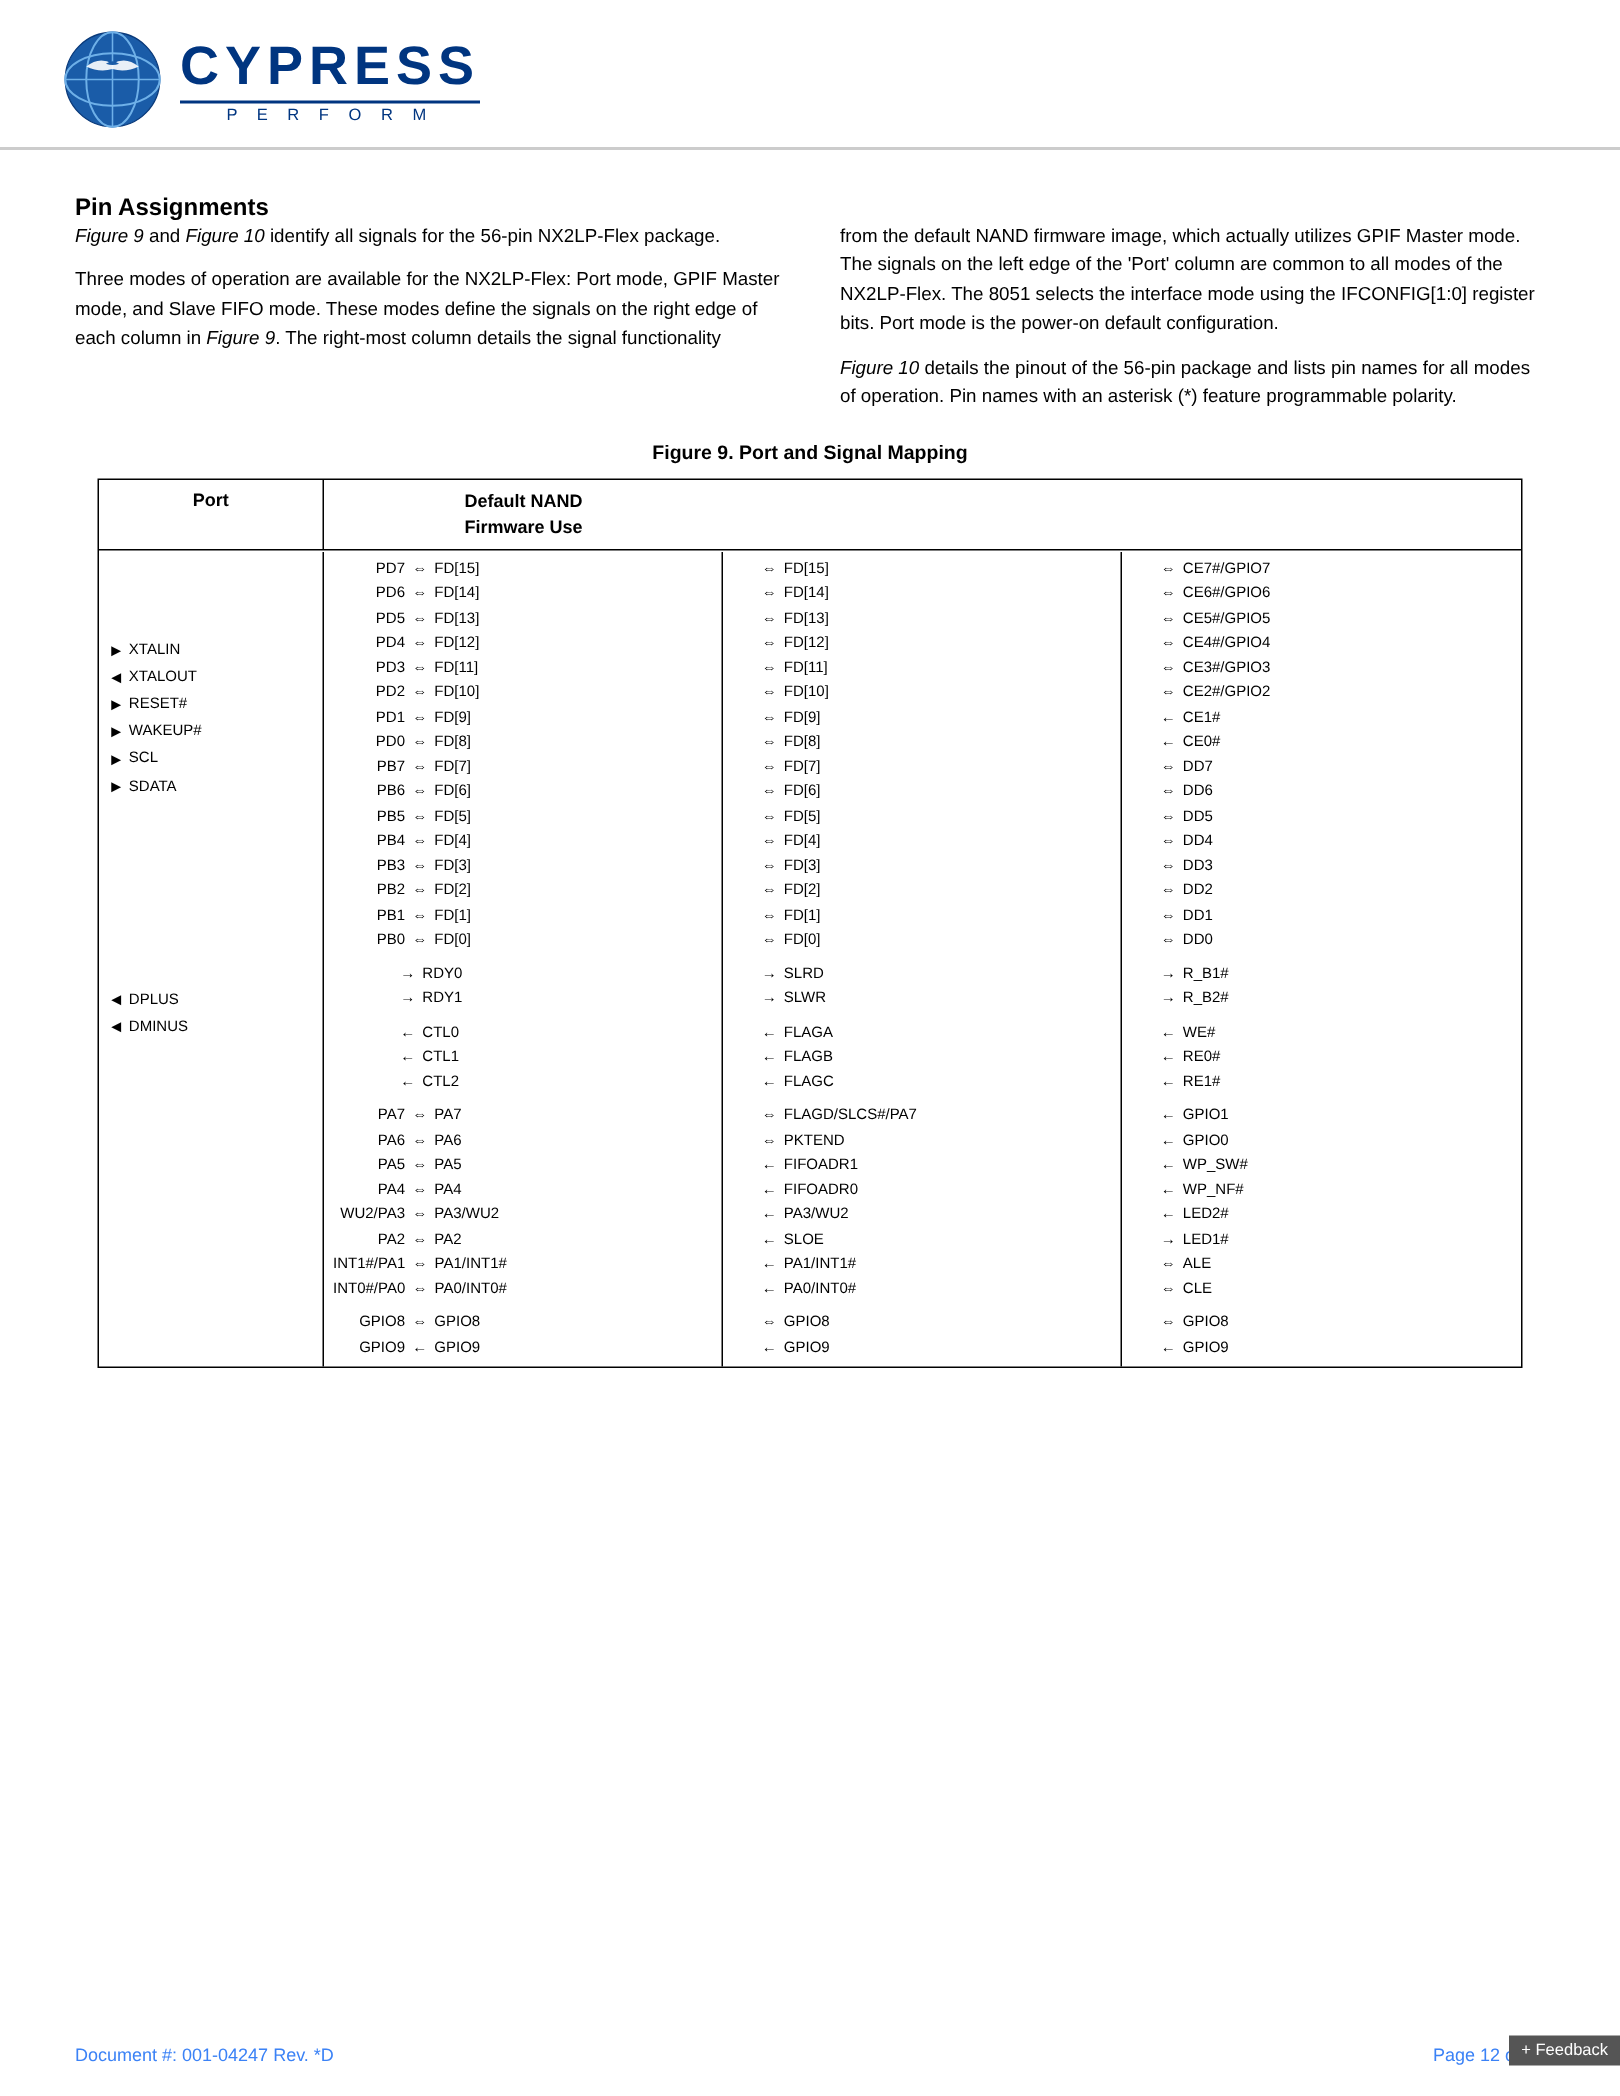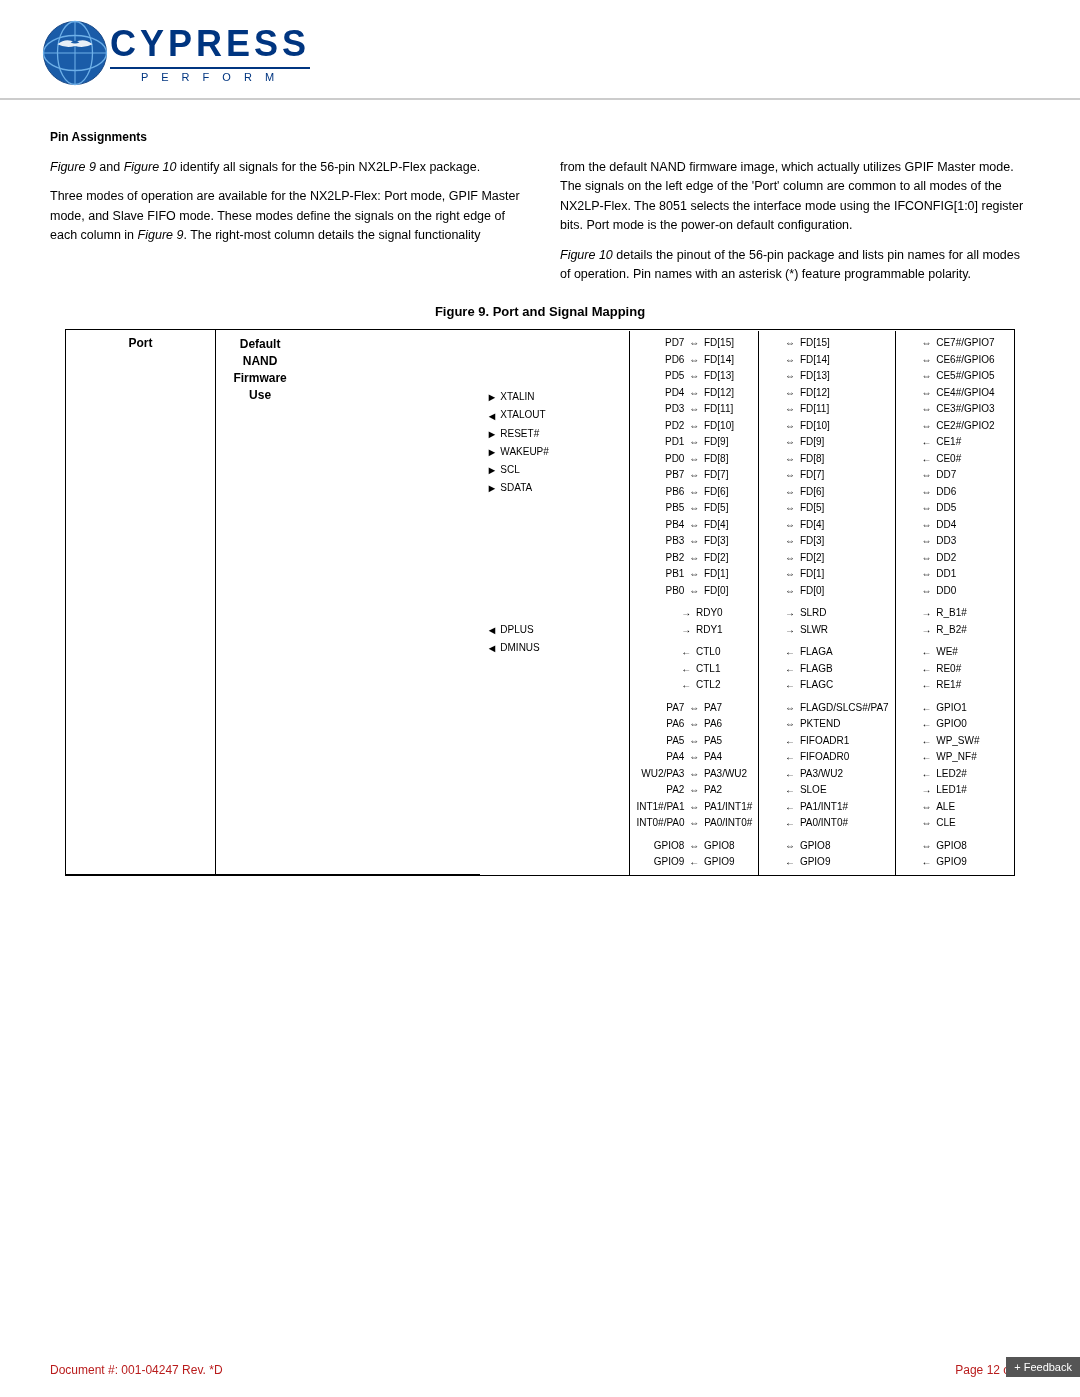--- a/index.html
+++ b/index.html
@@ -18,21 +18,21 @@
       display: flex;
       align-items: center;
       justify-content: space-between;
       padding: 18px 40px 0 40px;
       border-bottom: 2px solid #ccc;
       padding-bottom: 10px;
     }
     .logo-area {
       display: flex;
       align-items: center;
-      gap: 0;
+      gap: 10px;
     }
     .logo-globe {
       width: 70px;
       height: 70px;
     }
     .logo-text {
       display: flex;
       flex-direction: column;
       align-items: center;
     }
@@ -61,23 +61,22 @@
       color: #000;
       font-family: Arial, Helvetica, sans-serif;
     }
 
     
     .content {
       padding: 30px 50px;
     }
 
     .section-title {
-      font-size: 12px;
+      font-size: 16px;
       font-weight: bold;
-      margin-bottom: 14px;
       font-family: Arial, Helvetica, sans-serif;
     }
 
     .two-col {
       display: flex;
       gap: 40px;
       margin-bottom: 20px;
     }
     .col-left {
       flex: 1;
@@ -102,21 +101,21 @@
 
     
     .footer {
       position: absolute;
       bottom: 20px;
       left: 50px;
       right: 50px;
       display: flex;
       justify-content: space-between;
       font-size: 12px;
-      color: #b91c1c;
+      color: #3b82f6;
     }
 
     .feedback-btn {
       position: fixed;
       bottom: 20px;
       right: 0;
       background: #555;
       color: #fff;
       font-size: 11px;
       padding: 4px 8px;
@@ -135,21 +134,21 @@
     .signal-name {
       font-size: 10px;
       text-align: right;
     }
 
     
     .full-table {
       border: 1px solid #000;
       margin: 0 15px;
       display: flex;
-      flex-direction: row;
+      flex-direction: column;
       font-size: 10px;
       font-family: Arial, Helvetica, sans-serif;
     }
 
     .tbl-header-row {
       display: grid;
       grid-template-columns: 150px 1fr 1fr 1fr;
       border-bottom: 1px solid #000;
       font-weight: bold;
       font-size: 12px;

